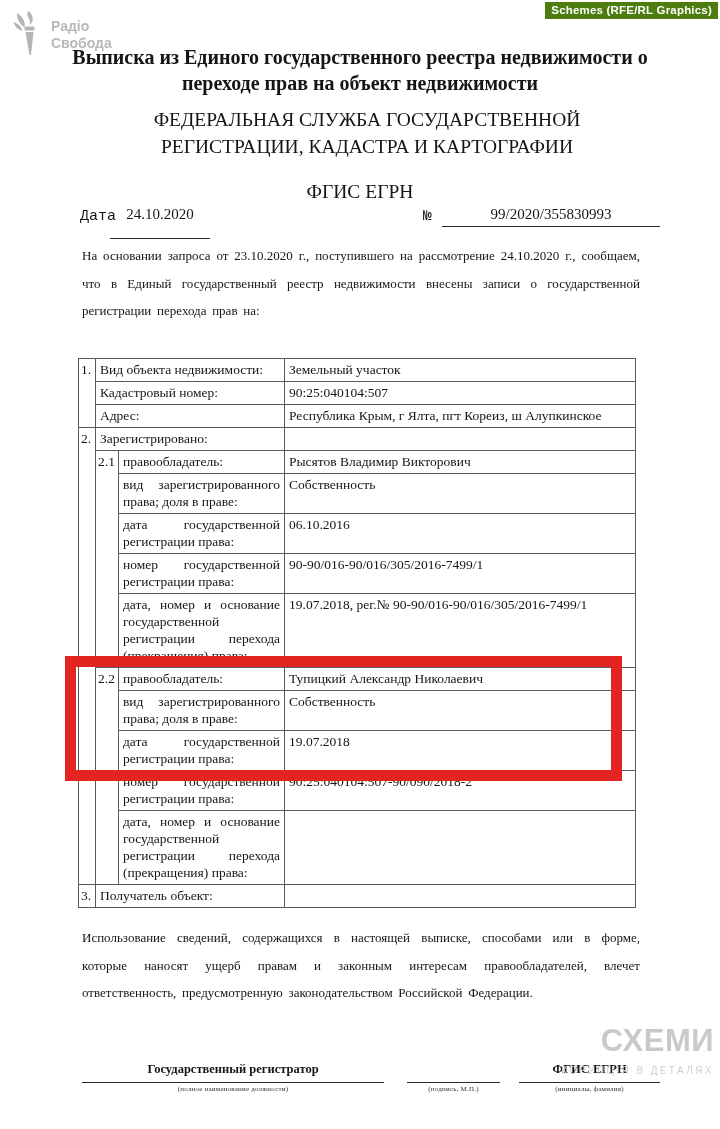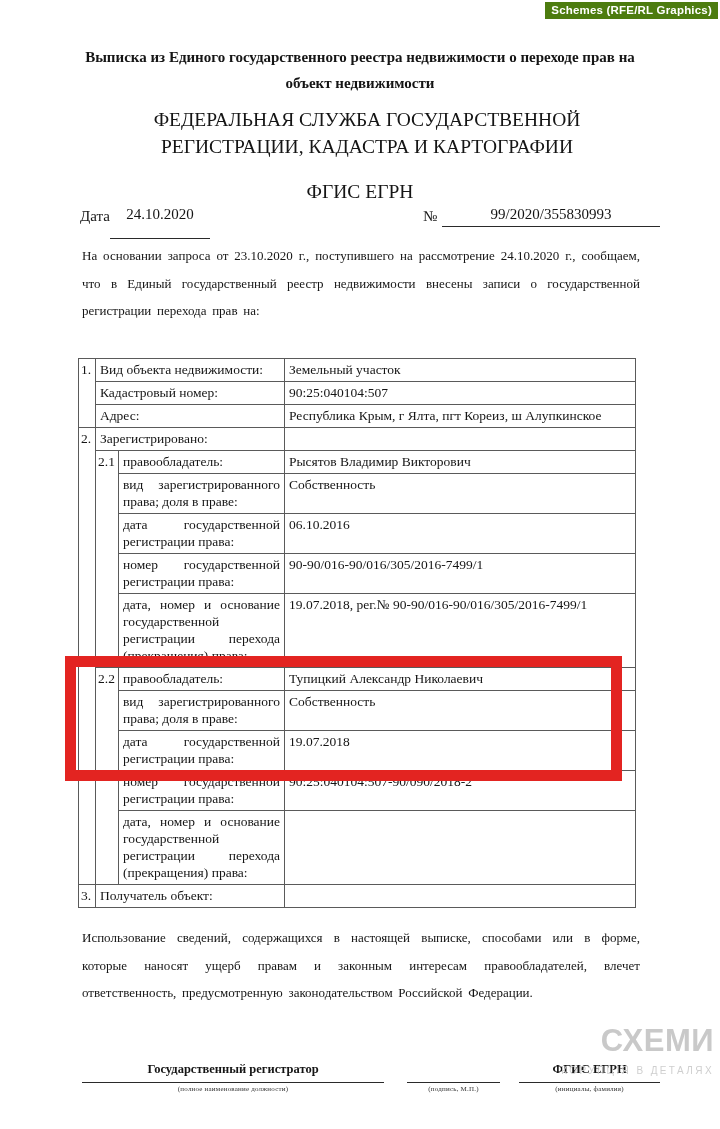--- a/index.html
+++ b/index.html
@@ -9,28 +9,28 @@
   
   .badge{position:absolute;top:2px;right:2px;background:#4d7c0f;color:#fff;
          font-family:"Liberation Sans",sans-serif;font-weight:bold;font-size:11.5px;
          padding:2px 6px 3px;letter-spacing:.2px;}
 
   
   .logo{position:absolute;top:10px;left:12px;display:flex;align-items:center;gap:5px;color:#b5b5b5;}
   .logo .txt{font-family:"Liberation Sans",sans-serif;font-size:14px;line-height:17px;font-weight:bold;color:#b9b9b9;}
 
   .doc-title{position:absolute;top:44px;left:0;width:720px;text-align:center;}
-  .doc-title .inner{display:inline-block;max-width:580px;font-weight:bold;font-size:15px;line-height:26px;}
+  .doc-title .inner{display:inline-block;max-width:580px;font-weight:bold;font-size:20px;line-height:26px;}
   .agency{position:absolute;top:106px;left:0;width:720px;text-align:center;padding-left:7px;}
   .agency .inner{display:inline-block;max-width:540px;font-size:19.5px;line-height:27px;}
   .system{position:absolute;top:181px;left:0;width:720px;text-align:center;font-size:19.5px;}
 
   
   .meta{position:absolute;top:206px;left:78px;width:590px;height:28px;font-size:15px;}
-  .meta .lbl{position:absolute;top:2px;}
+  .meta .lbl{position:absolute;top:2px;font-family:Liberation Mono, monospace;}
   .meta .date-lbl{left:2px;}
   .meta .date-val{position:absolute;left:32px;top:0;width:100px;text-align:center;
                   border-bottom:1.5px solid #2a2a2a;padding-bottom:15px;}
   .meta .num-lbl{left:345px;}
   .meta .num-val{position:absolute;left:364px;top:0;width:218px;text-align:center;
                  border-bottom:1.5px solid #2a2a2a;padding-bottom:3px;}
 
   .para{position:absolute;left:82px;width:558px;font-size:13px;line-height:27.5px;
         text-align:justify;word-spacing:2.5px;}
   .intro{top:242px;}
@@ -65,20 +65,37 @@
   .wm .wm-title{font-size:31px;font-weight:bold;line-height:30px;letter-spacing:.5px;}
   .wm .wm-sub{font-size:10px;letter-spacing:2.4px;color:#cfcfcf;margin-top:9px;}
 </style>
 </head>
 <body>
 
 <div class="page">
 
   <div class="badge">Schemes (RFE/RL Graphics)</div>
 
+  <div class="logo">
+    <span>
+      <svg width="34" height="46" viewBox="0 0 34 46">
+        <g fill="#b5b5b5">
+          <path d="M16.5 1 C12.5 7 20.5 9 17.5 15 C23 11 21 5 16.5 1 Z"></path>
+          <path d="M5 3 C11 7 13.5 11.5 12.5 17.5 C7 13.5 4.8 9 5 3 Z"></path>
+          <path d="M1.5 12 C6.5 13.5 9.5 16.5 10.5 21 C5.5 19.5 2.5 16.5 1.5 12 Z"></path>
+          <rect x="12.5" y="16.5" width="10" height="4" rx="1"></rect>
+          <path d="M13.5 22 L21.5 22 L19 45 L17.5 45 Z"></path>
+        </g>
+      </svg>
+    </span>
+    <span class="txt">
+      <span>Радіо</span><br>
+      <span>Свобода</span>
+    </span>
+  </div>
 
   <div class="doc-title">
     <span class="inner">Выписка из Единого государственного реестра недвижимости о переходе прав на объект недвижимости</span>
   </div>
 
   <div class="agency">
     <span class="inner">ФЕДЕРАЛЬНАЯ СЛУЖБА ГОСУДАРСТВЕННОЙ РЕГИСТРАЦИИ, КАДАСТРА И КАРТОГРАФИИ</span>
   </div>
 
   <div class="system">ФГИС ЕГРН</div>

